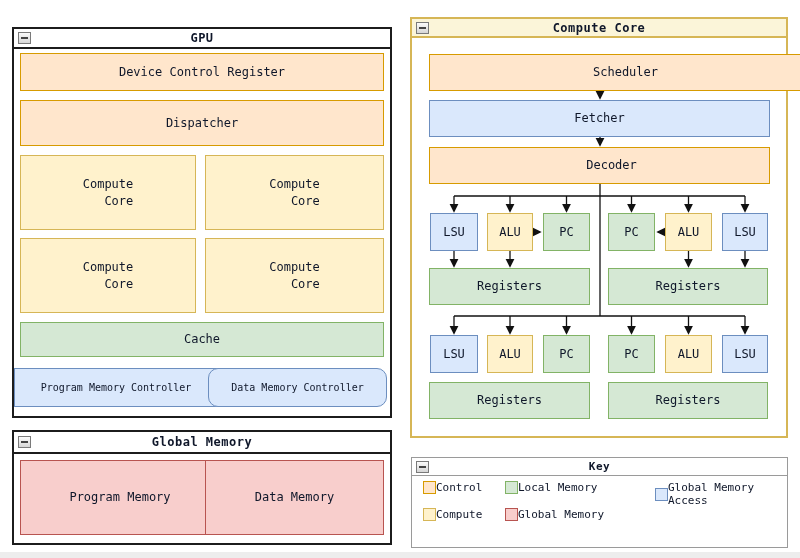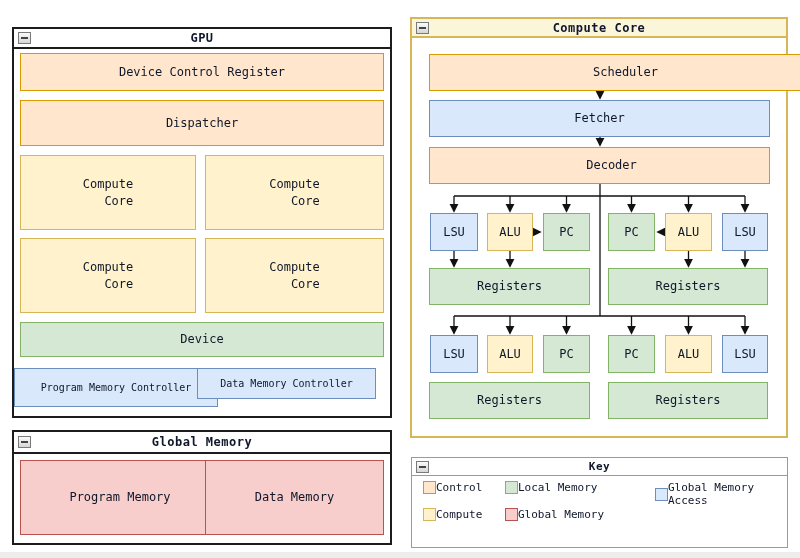--- a/index.html
+++ b/index.html
@@ -47,23 +47,23 @@
     <div class="block b-control" style="left:6px;top:24px;width:364px;height:38px;">Device Control Register</div>
     <div class="block b-control" style="left:6px;top:71px;width:364px;height:46px;">Dispatcher</div>
     <div class="block b-compute" style="left:6px;top:126px;width:176px;height:75px;">Compute
 Core</div>
     <div class="block b-compute" style="left:191px;top:126px;width:179px;height:75px;">Compute
 Core</div>
     <div class="block b-compute" style="left:6px;top:209px;width:176px;height:75px;">Compute
 Core</div>
     <div class="block b-compute" style="left:191px;top:209px;width:179px;height:75px;">Compute
 Core</div>
-    <div class="block b-local" style="left:6px;top:293px;width:364px;height:35px;">Device</div>
+    <div class="block b-local" style="left:6px;top:293px;width:364px;height:35px;">Cache</div>
     <div class="block b-access fs10" style="left:0;top:339px;width:204px;height:39px;">Program Memory Controller</div>
-    <div class="block b-access fs10" style="left:183px;top:339px;width:179px;height:31px;">Data Memory Controller</div>
+    <div class="block b-access fs10" style="left:194px;top:339px;width:179px;height:39px;border-radius:10px;">Data Memory Controller</div>
   </section>
 
   <section class="window dark" style="left:12px;top:430px;width:380px;height:115px;">
     <header class="titlebar" style="height:20px;">
       <button class="collapse-btn">
         <span class="minus-icon"></span>
       </button>
       <span class="title">Global Memory</span>
     </header>
     <div class="block b-global" style="left:6px;top:28px;width:200px;height:75px;">Program Memory</div>

